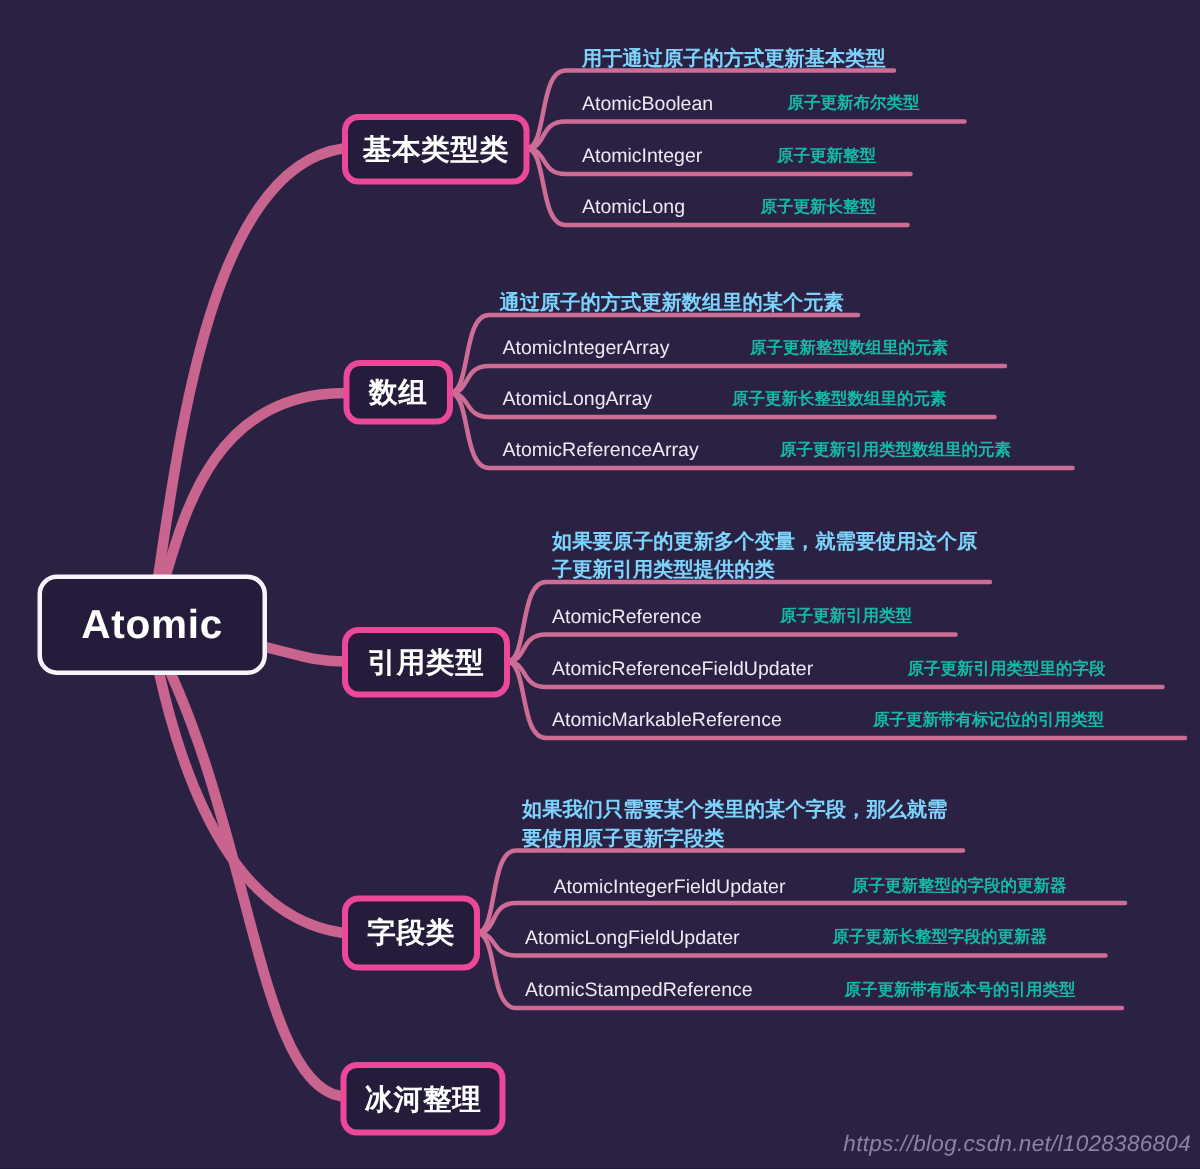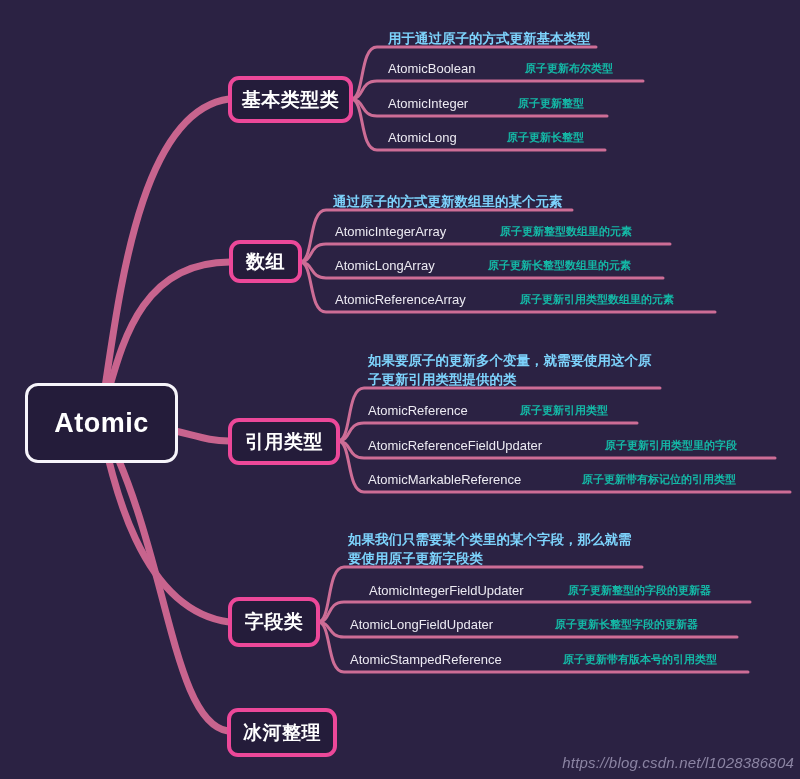--- a/index.html
+++ b/index.html
@@ -50,21 +50,21 @@
     <path class="limb" d="M 338,441 C 352,441 346,423 364,423 H 637"></path>
     <path class="limb" d="M 338,441 C 352,441 347,458 364,458 H 775"></path>
     <path class="limb" d="M 338,441 C 352,441 346,492 364,492 H 790"></path>
 
     <path class="limb" d="M 318,622 C 332,622 326,567 344,567 H 642"></path>
     <path class="limb" d="M 318,622 C 332,622 326,602 344,602 H 750"></path>
     <path class="limb" d="M 318,622 C 332,622 327,637 344,637 H 737"></path>
     <path class="limb" d="M 318,622 C 332,622 326,672 344,672 H 748"></path>
   </svg>
 
-  <div class="node root-node" style="left:25px;top:383px;width:153px;height:80px;">Atomic</div>
+  <div class="node root-node" style="left:25px;top:383px;width:153px;height:67px;">Atomic</div>
 
   <div class="node branch-node" style="left:228px;top:76px;width:125px;height:47px;">基本类型类</div>
   <div class="node branch-node" style="left:229px;top:240px;width:73px;height:43px;">数组</div>
   <div class="node branch-node" style="left:228px;top:418px;width:112px;height:47px;">引用类型</div>
   <div class="node branch-node" style="left:228px;top:597px;width:92px;height:50px;">字段类</div>
   <div class="node branch-node" style="left:227px;top:708px;width:110px;height:49px;">冰河整理</div>
 
   <div class="note" style="left:388px;top:29px;">用于通过原子的方式更新基本类型</div>
   <div class="leaf-name" style="left:388px;top:61px;">AtomicBoolean</div>
   <div class="leaf-desc" style="left:525px;top:61px;">原子更新布尔类型</div>

